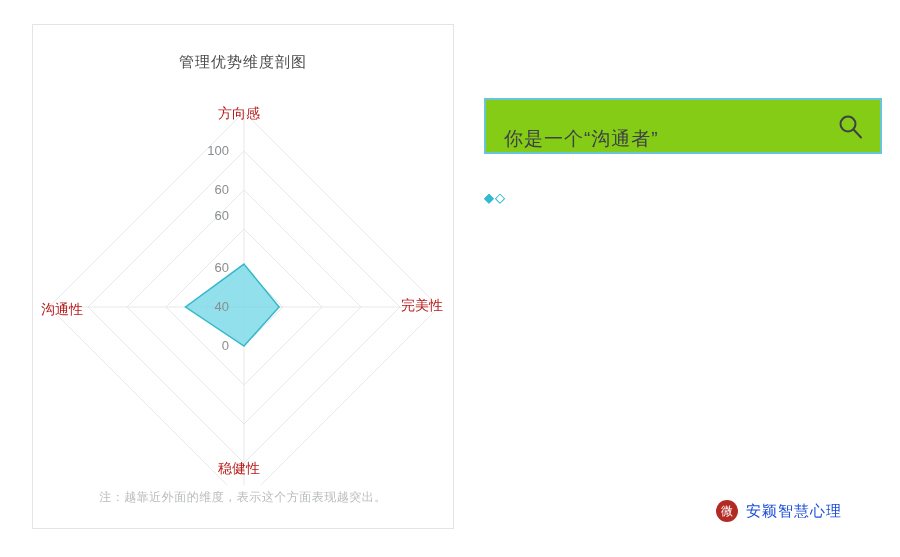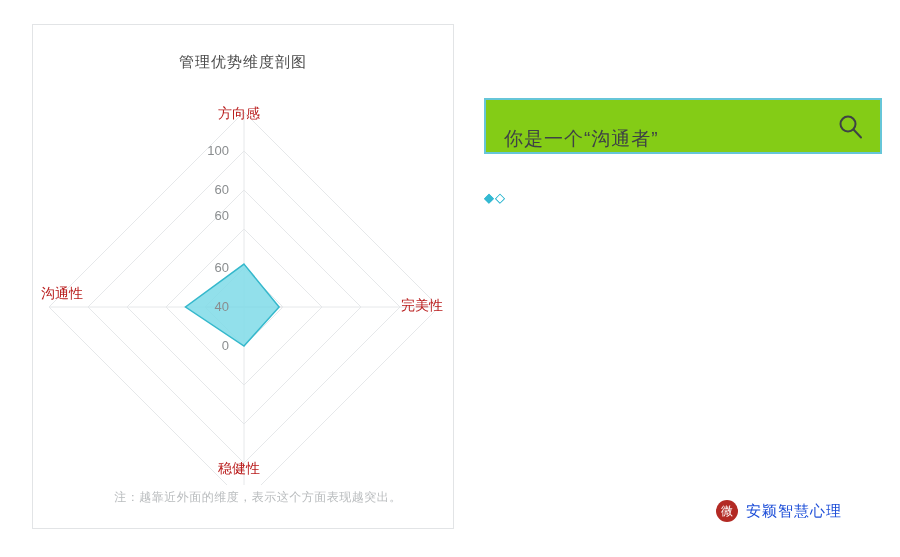--- a/index.html
+++ b/index.html
@@ -44,21 +44,21 @@
   }
   .chart-area {
     position: absolute;
     left: 0;
     top: 60px;
     width: 422px;
     height: 400px;
   }
   .chart-note {
     position: absolute;
-    left: 15px;
+    left: 0;
     bottom: 22px;
     width: 100%;
     text-align: center;
     font-size: 12px;
     color: #b9bcbe;
     letter-spacing: 0.5px;
     margin-top: 26px;
   }
 
   .axis-label {
@@ -187,21 +187,21 @@
       <div class="tick-label" style="left:160px; top:97px; width:36px;">60</div>
       <div class="tick-label" style="left:160px; top:123px; width:36px;">60</div>
       <div class="tick-label" style="left:160px; top:175px; width:36px;">60</div>
       <div class="tick-label" style="left:160px; top:214px; width:36px;">40</div>
       <div class="tick-label" style="left:160px; top:253px; width:36px;">0</div>
 
       
       <div class="axis-label" style="left:185px; top:20px;">方向感</div>
       <div class="axis-label" style="left:368px; top:212px;">完美性</div>
       <div class="axis-label" style="left:185px; top:375px;">稳健性</div>
-      <div class="axis-label" style="left:8px; top:200px;">沟通性</div>
+      <div class="axis-label" style="left:8px; top:216px;">沟通性</div>
     </div>
 
     <div class="chart-note">注：越靠近外面的维度，表示这个方面表现越突出。</div>
   </div>
 
   <div class="right-col">
 
     <div class="search-box">
       <span class="search-text">你是一个“沟通者”</span>
       <span class="search-icon">

